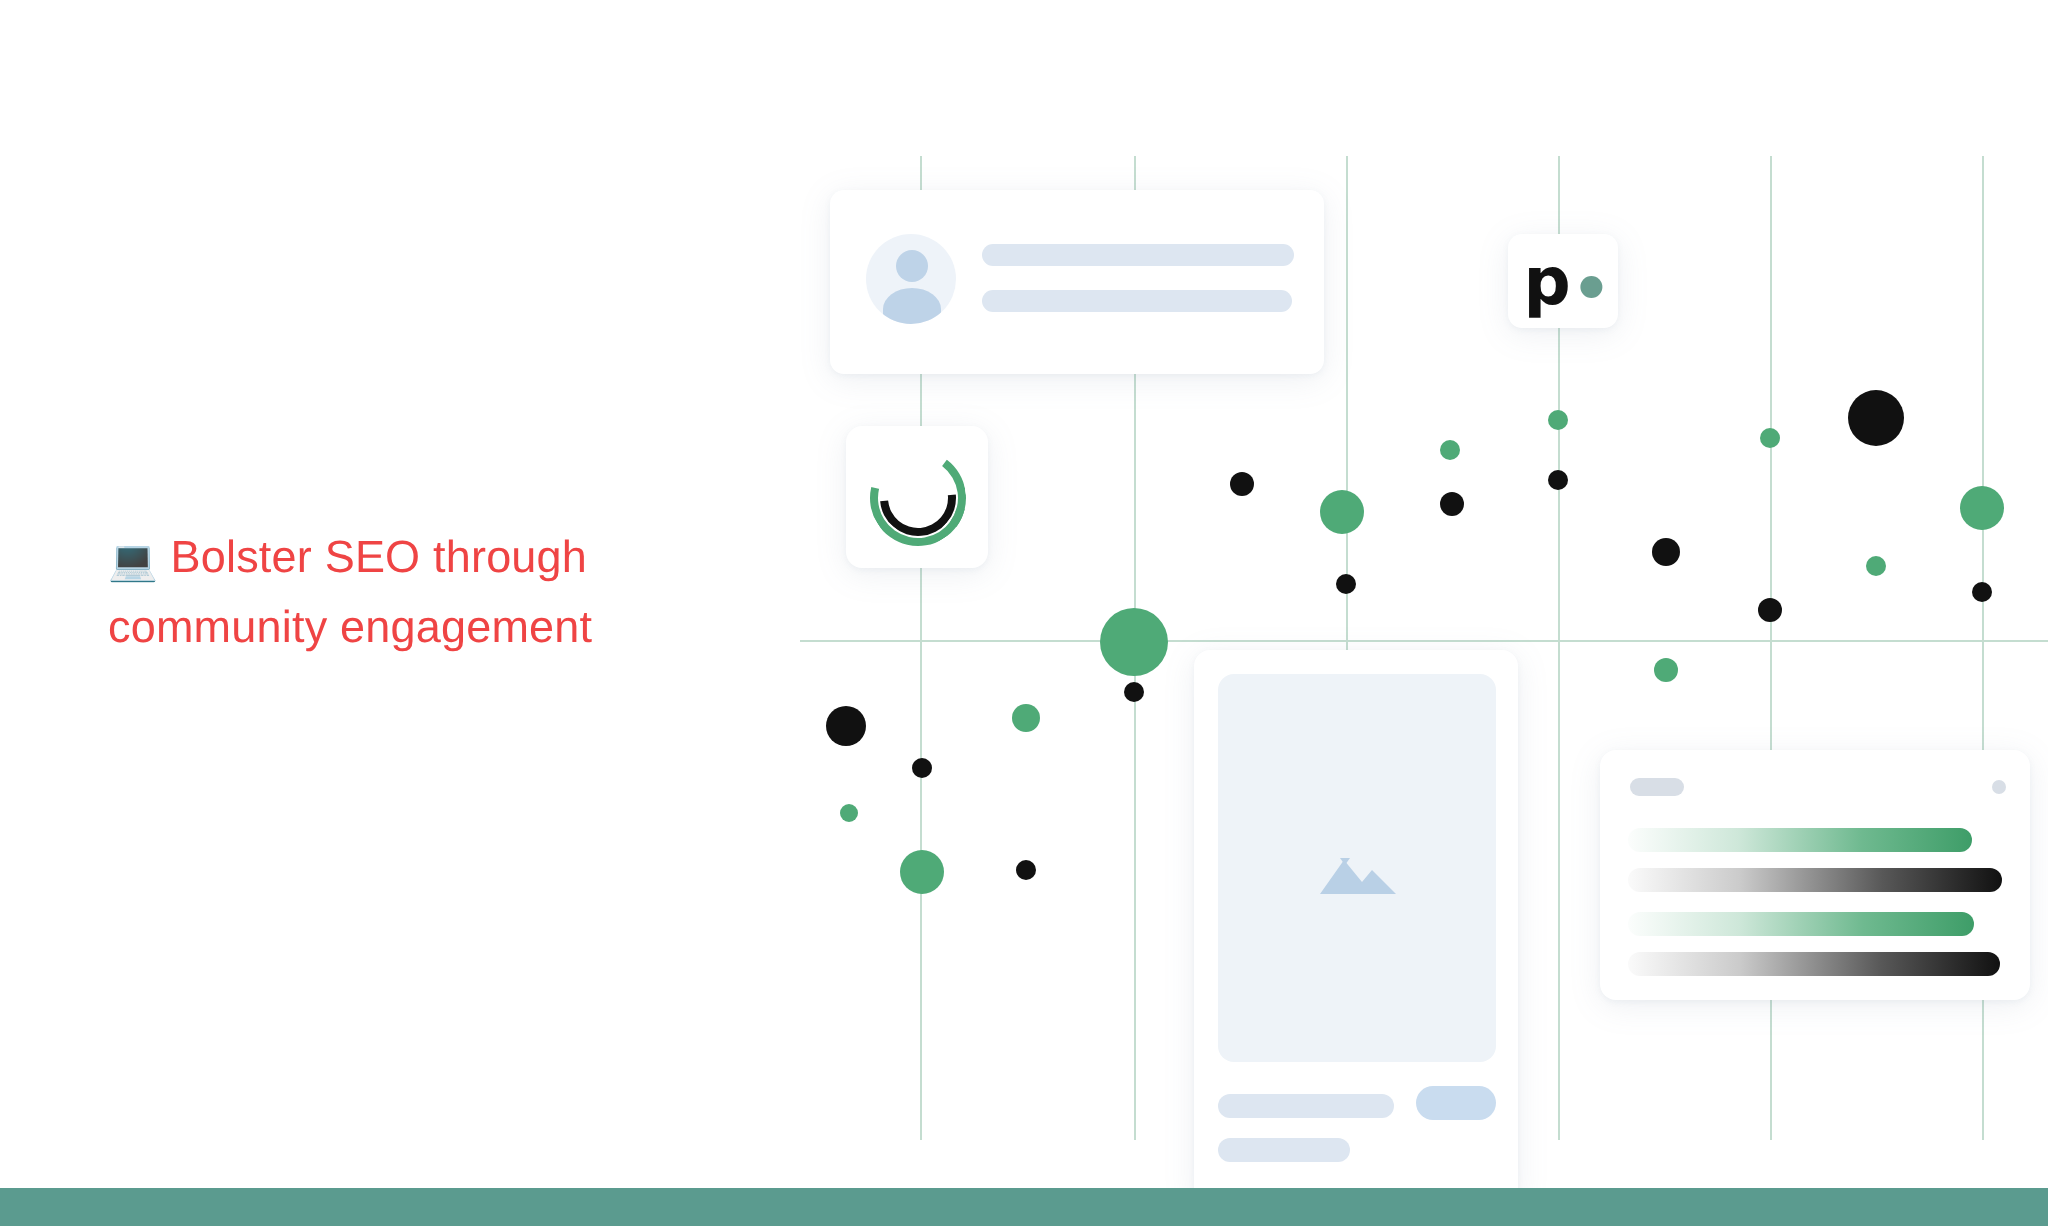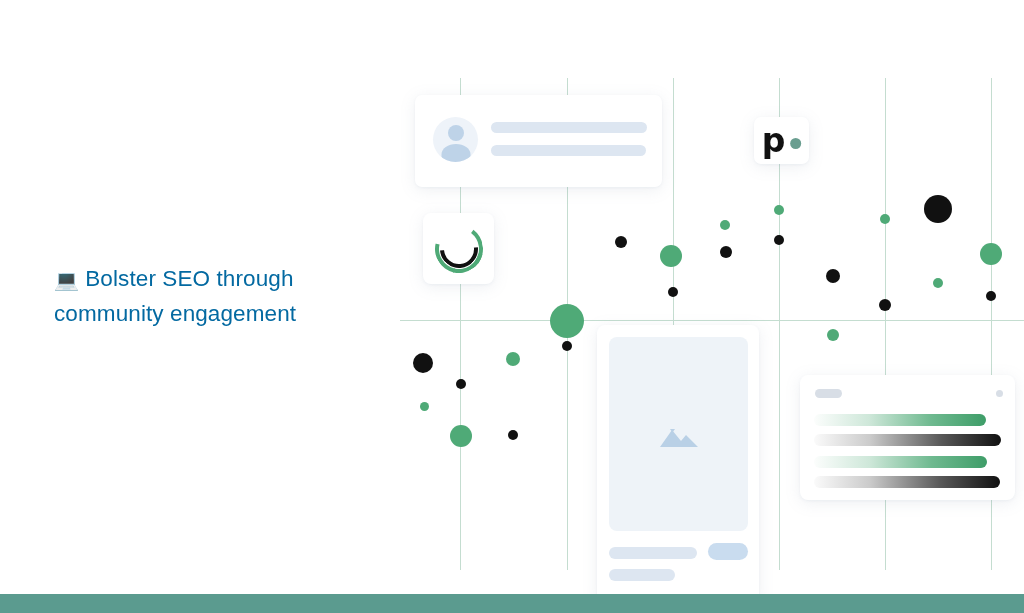--- a/index.html
+++ b/index.html
@@ -288,21 +288,21 @@
     bottom: 0;
     width: 1024px;
     height: 19px;
   }
 </style>
 </head>
 <body>
 
 <div id="slide">
 
-  <div id="headline" style="color: #0369a1;">
+  <div id="headline" style="color: #ef4444;">
     <span class="emoji">💻</span><span> </span><span>Bolster SEO through</span> <span>community engagement</span>
   </div>
 
   <div id="illustration">
 
     <div id="grid-lines">
         <div class="vgrid" style="left: 70px; top: 18px; height: 492px; background: rgb(196, 221, 208);"></div>
         <div class="vgrid" style="left: 177px; top: 18px; height: 492px; background: rgb(196, 221, 208);"></div>
         <div class="vgrid" style="left: 283px; top: 18px; height: 492px; background: rgb(196, 221, 208);"></div>
         <div class="vgrid" style="left: 389px; top: 18px; height: 492px; background: rgb(196, 221, 208);"></div>

